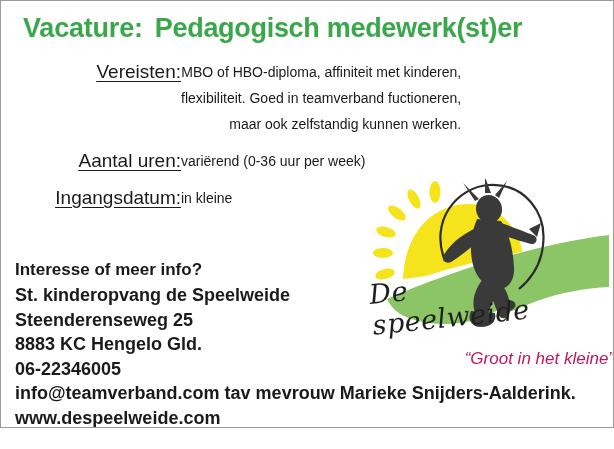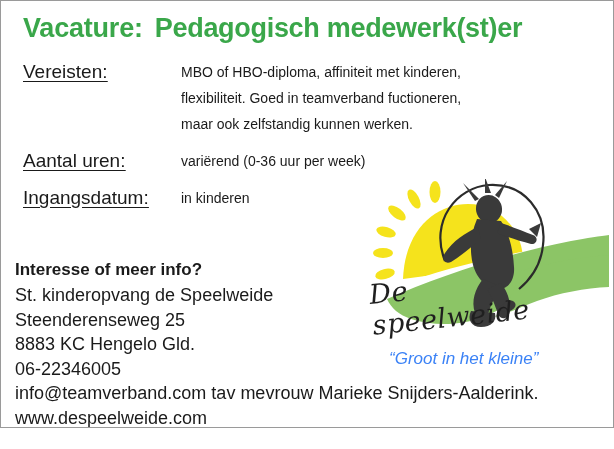--- a/index.html
+++ b/index.html
@@ -49,20 +49,21 @@
     position: absolute;
     left: 22px;
     top: 58px;
     width: 580px;
     color: #1a1a1a;
   }
   .field-row {
     display: flex;
     align-items: flex-start;
     margin-bottom: 11px;
+    text-align: right;
   }
   .field-label {
     flex: 0 0 158px;
     font-size: 19px;
     line-height: 26px;
     text-decoration: underline;
     text-underline-offset: 3px;
     white-space: nowrap;
   }
   .field-label span {
@@ -88,20 +89,21 @@
   .contact-heading {
     font-size: 17px;
     font-weight: bold;
     line-height: 24px;
     margin-bottom: 1px;
   }
   .contact-line {
     font-size: 18px;
     line-height: 24.5px;
     white-space: nowrap;
+    font-weight: bold;
   }
 
   
   .logo {
     position: absolute;
     left: 370px;
     top: 178px;
     width: 238px;
     height: 200px;
   }
@@ -120,27 +122,27 @@
     font-family: "DejaVu Serif", serif;
     font-style: italic;
     font-size: 27px;
     color: #1f1f1f;
     transform: rotate(-6deg);
     transform-origin: left center;
     letter-spacing: 0.5px;
   }
   .logo-tagline {
     position: absolute;
-    left: 18px;
+    left: 28px;
     top: 170px;
     width: 215px;
-    text-align: left;
+    text-align: right;
     font-size: 17px;
     font-style: italic;
-    color: #3b82f6;
+    color: #be185d;
   }
 </style>
 </head>
 <body>
 
 <div class="advert">
 
   <div class="header">
     <div class="header-label">Vacature:</div>
     <div class="header-title">Pedagogisch medewerk(st)er</div>
@@ -160,21 +162,21 @@
     <div class="field-row">
       <div class="field-label"><span>Aantal uren:</span></div>
       <div class="field-value">
         <span class="vline">variërend (0-36 uur per week)</span>
       </div>
     </div>
 
     <div class="field-row">
       <div class="field-label"><span>Ingangsdatum:</span></div>
       <div class="field-value">
-        <span class="vline">in kinderen</span>
+        <span class="vline">in kleine</span>
       </div>
     </div>
 
   </div>
 
   <div class="contact">
     <div class="contact-heading">Interesse of meer info?</div>
     <div class="contact-line">St. kinderopvang de Speelweide</div>
     <div class="contact-line">Steenderenseweg 25</div>
     <div class="contact-line">8883 KC  Hengelo Gld.</div>

